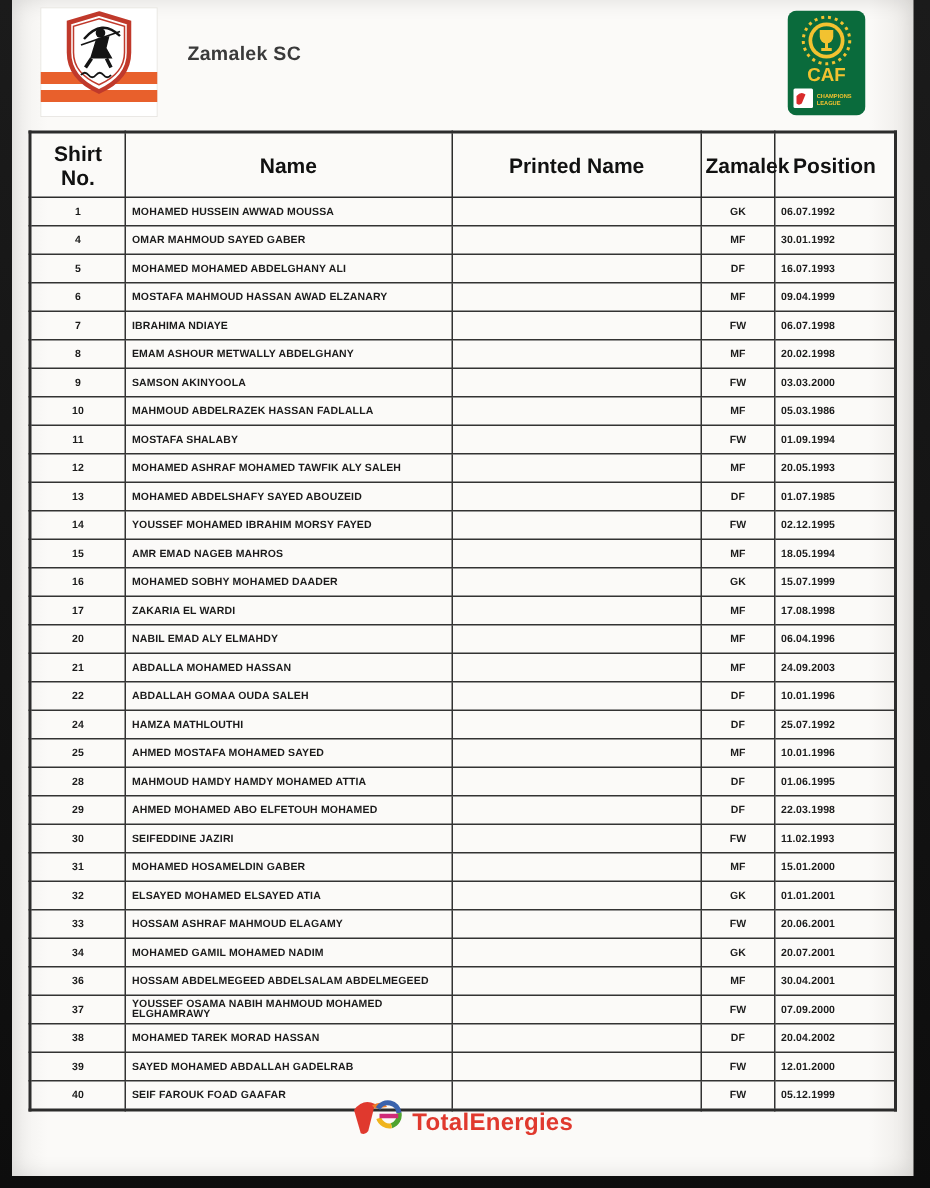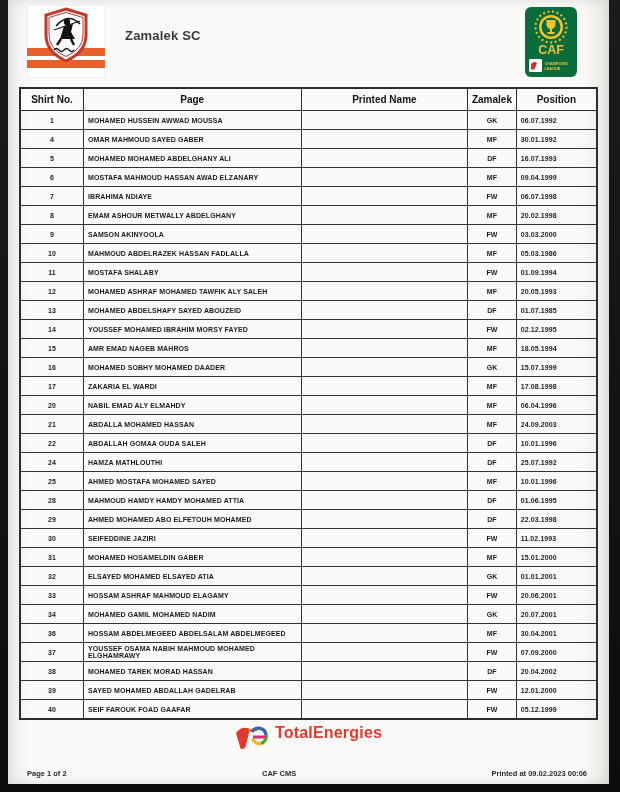--- a/index.html
+++ b/index.html
@@ -30,38 +30,38 @@
   }
   .caf-badge{margin-left:auto;margin-right:21px;margin-top:2px;display:block;}
   
   table.squad{
     position:absolute;top:87px;left:11px;width:579px;
     border-collapse:collapse;table-layout:fixed;
     border:2px solid #2c2c2c;
   }
   table.squad th{
     border:1px solid #2c2c2c;
-    font-size:10px;font-weight:bold;color:#111;
+    font-size:14px;font-weight:bold;color:#111;
     padding:5px 2px;background:#fbfaf8;
   }
   table.squad td{
     border:1px solid #333;
     font-size:7px;font-weight:600;color:#1b1b1b;
     padding:2px 4px;height:14px;vertical-align:middle;
     letter-spacing:.1px;
   }
   td.c-shirt{text-align:center;white-space:nowrap;}
   td.c-name{text-align:left;}
   td.c-jersey{text-align:left;}
   td.c-pos{text-align:center;white-space:nowrap;}
   td.c-birth{text-align:left;white-space:nowrap;font-size:7.5px;}
   
   .sponsor-row{
     position:absolute;left:0;right:0;bottom:26px;height:34px;
-    display:flex;align-items:flex-start;justify-content:center;gap:7px;
+    display:flex;align-items:flex-end;justify-content:center;gap:7px;
   }
   .te-word{
     font-size:16px;font-weight:bold;color:#e0392e;letter-spacing:.2px;
   }
   .ccl-word{
     font-size:12.5px;font-weight:bold;color:#e23a2b;
     letter-spacing:1.3px;margin-left:12px;
   }
   
   .meta-row{
@@ -115,21 +115,21 @@
       <colgroup>
         <col style="width:11%">
           <col style="width:37.7%">
           <col style="width:28.9%">
         <col style="width:8.4%">
           <col style="width:14%">
       </colgroup>
       <thead>
         <tr>
           <th>Shirt No.</th>
-          <th>Page</th>
+          <th>Name</th>
           <th>Printed Name</th>
           <th>Zamalek</th>
           <th>Position</th>
         </tr>
       </thead>
       <tbody id="rows">
       <tr>
         <td class="c-shirt">1</td>
         <td class="c-name">MOHAMED HUSSEIN AWWAD MOUSSA</td>
         <td class="c-jersey"></td>
@@ -392,20 +392,15 @@
         <path d="M1 9 Q7 1 15 5 L10.5 23 Q8.5 26 5.5 24.5 Z" fill="#e0392e"></path>
         <path d="M13 6 Q20 2 23 7 L15 8 Z" fill="#ef7d28"></path>
         <path d="M17 8 a7.5 7.5 0 0 1 14 3" stroke="#3a63ad" stroke-width="3.4" fill="none"></path>
         <path d="M31 11 a7.5 7.5 0 0 1 -5 8.5" stroke="#4ea32f" stroke-width="3.4" fill="none"></path>
         <path d="M26 19.5 a7.5 7.5 0 0 1 -8.5 -5" stroke="#f0b41e" stroke-width="3.4" fill="none"></path>
         <rect x="18" y="11.5" width="12.5" height="3" fill="#cf2b78"></rect>
       </svg>
       <span class="te-word">TotalEnergies</span>
     </div>
 
-    <div class="meta-row">
-      <span>Page 1 of 2</span>
-      <span>CAF CMS</span>
-      <span>Printed at 09.02.2023 00:06</span>
-    </div>
 
   </div>
 </div>
 
 </body></html>

